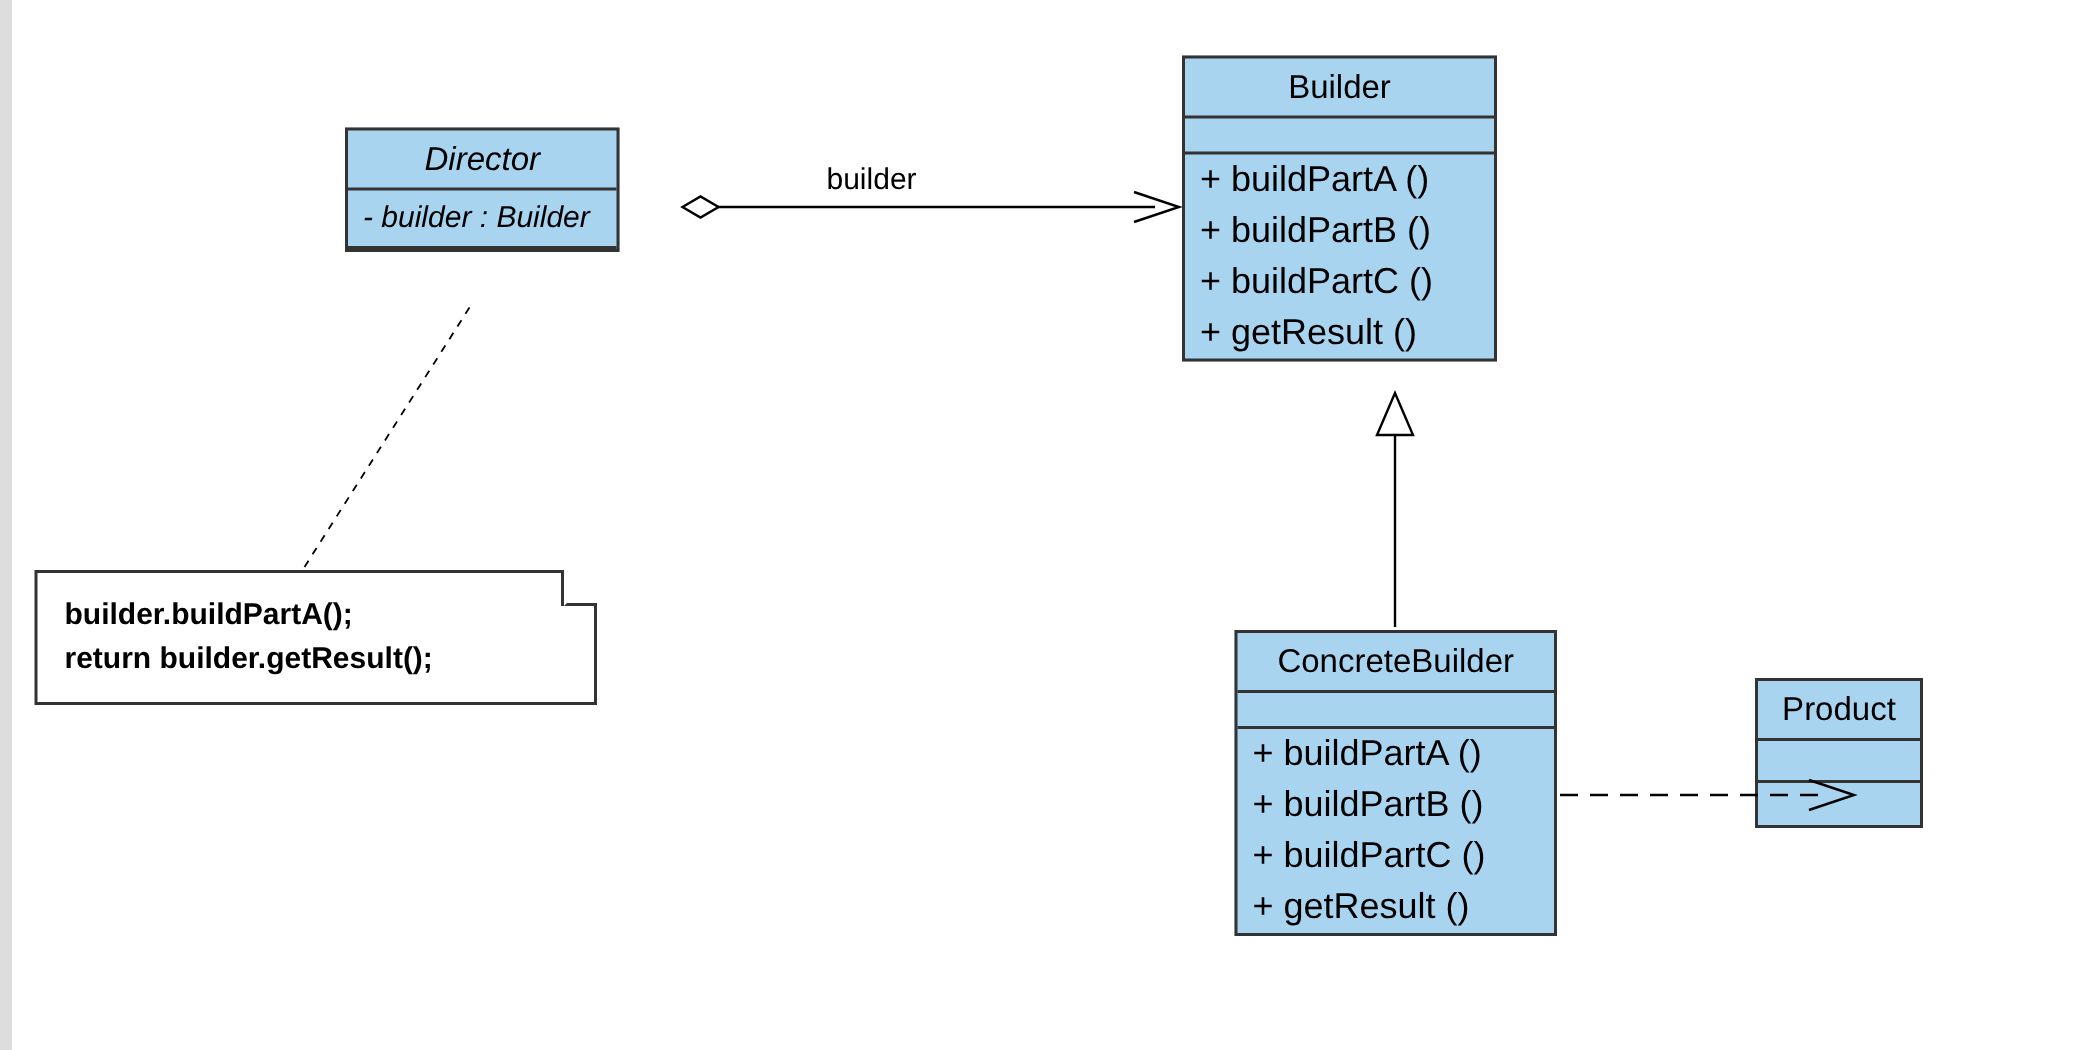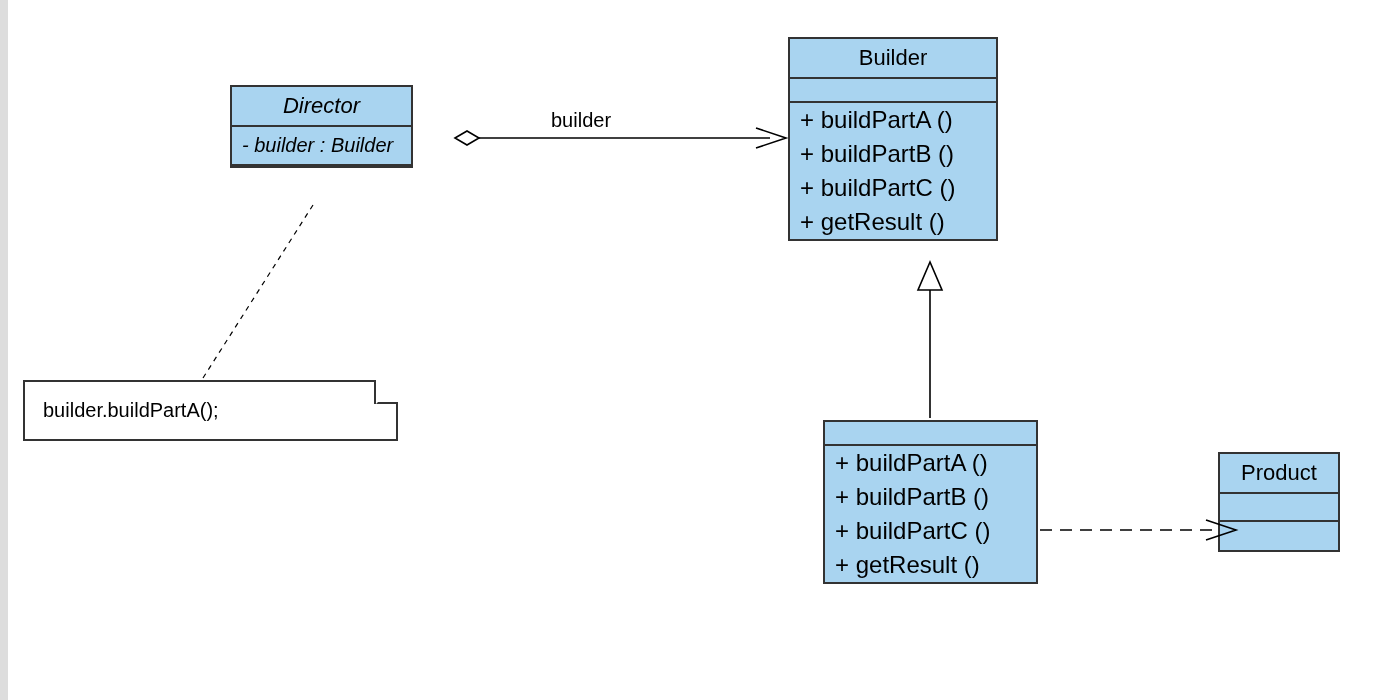--- a/index.html
+++ b/index.html
@@ -33,20 +33,21 @@
       font-size: 24px;
     }
     .uml-line { padding: 3px 0; white-space: nowrap; }
     .note {
       position: absolute;
       background: #fff;
       border: 2px solid #333;
       padding: 14px 18px;
       font-size: 20px;
       line-height: 1.45;
+      font-weight: bold;
     }
     .note-corner {
       position: absolute;
       top: -2px; right: -2px;
       width: 24px; height: 24px;
       background: #fff;
       border-left: 2px solid #333;
       border-bottom: 2px solid #333;
     }
     .note-corner::after {
@@ -84,38 +85,40 @@
   <div class="uml-attrs" style="min-height:24px;"></div>
   <div class="uml-ops">
     <div class="uml-line">+  buildPartA ()</div>
     <div class="uml-line">+  buildPartB ()</div>
     <div class="uml-line">+  buildPartC ()</div>
     <div class="uml-line">+  getResult ()</div>
   </div>
 </div>
 
 <div class="uml-class" style="left:815px; top:420px; width:215px;">
+  <div class="uml-title">ConcreteBuilder</div>
   <div class="uml-attrs" style="min-height:24px;"></div>
   <div class="uml-ops">
     <div class="uml-line">+  buildPartA ()</div>
     <div class="uml-line">+  buildPartB ()</div>
     <div class="uml-line">+  buildPartC ()</div>
     <div class="uml-line">+  getResult ()</div>
   </div>
 </div>
 
-<div class="uml-class" style="left:1162px; top:452px; width:122px;margin-left:48px;">
+<div class="uml-class" style="left:1162px; top:452px; width:112px;">
   <div class="uml-title">Product</div>
   <div class="uml-attrs" style="min-height:28px;"></div>
   <div class="uml-ops" style="min-height:28px;"></div>
 </div>
 
 <div class="note" style="left:15px; top:380px; width:375px;">
   <div class="note-corner"></div>
   <div>builder.buildPartA();</div>
+  <div>return builder.getResult();</div>
 </div>
 
 <div class="edge-label" style="left:543px; top:109px;">builder</div>
 
 <svg class="overlay">
 
   <g>
     <line x1="470" y1="138" x2="762" y2="138" stroke="#000" stroke-width="1.6"></line>
 
     <polygon points="447,138 459,131 471,138 459,145" fill="#fff" stroke="#000" stroke-width="1.6"></polygon>

